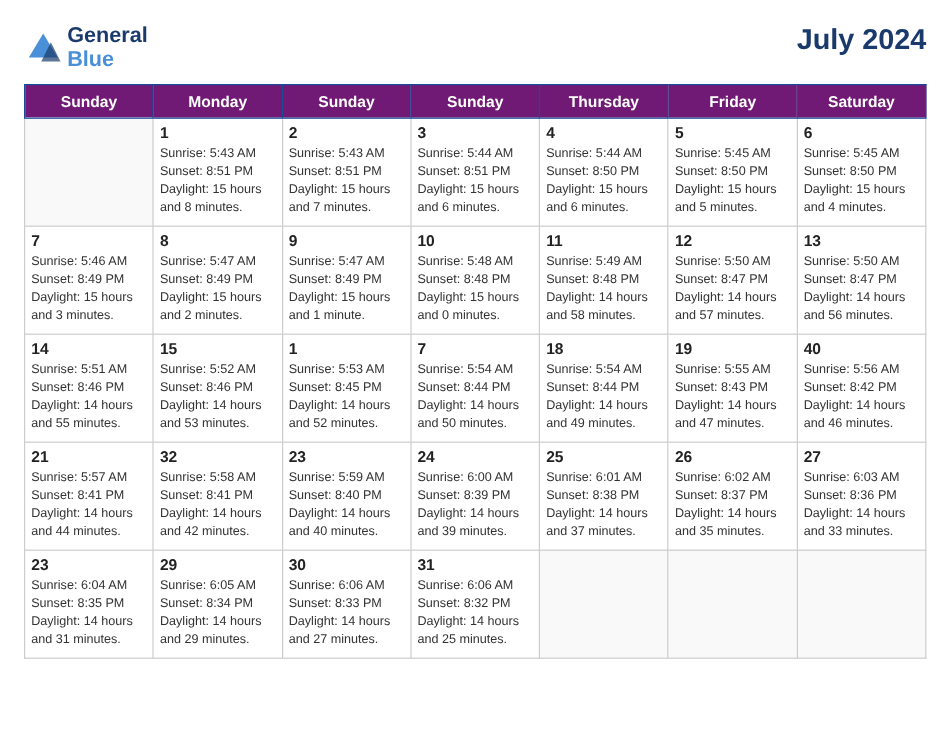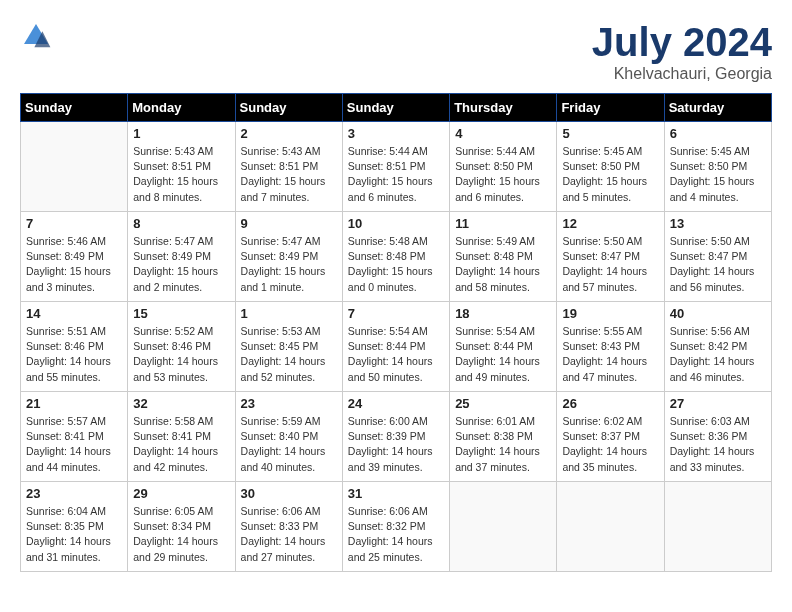--- a/index.html
+++ b/index.html
@@ -31,38 +31,38 @@
       color: #4a90d9;
     }
     .logo-icon {
       width: 32px;
       height: 32px;
     }
     .title-block {
       text-align: right;
     }
     .month-title {
-      font-size: 40px;
+      font-size: 24px;
       font-weight: bold;
       color: #1a3a6b;
     }
     .location {
       font-size: 16px;
       color: #555;
     }
     .calendar {
       width: 100%;
       border-collapse: collapse;
       font-size: 11px;
     }
     .calendar thead th {
-      background: #000000;
+      background: #701a75;
       color: #fff;
       padding: 6px 4px;
-      text-align: left;
+      text-align: center;
       font-size: 13px;
       font-weight: bold;
       border: 1px solid #1a4a9a;
     }
     .calendar tbody td {
       border: 1px solid #ccc;
       vertical-align: top;
       padding: 4px 5px;
       width: calc(100% / 7);
       height: 90px;
@@ -85,24 +85,27 @@
   </style>
 </head>
 <body>
 
 <div class="header">
   <div class="logo">
     <svg class="logo-icon" viewBox="0 0 40 40">
       <polygon points="20,5 35,30 5,30" fill="#4a90d9"></polygon>
       <polygon points="28,14 38,34 18,34" fill="#1a3a6b" opacity="0.7"></polygon>
     </svg>
+    <div class="logo-text">
+      <div>General</div>
+      <div><span>Blue</span></div>
+    </div>
   </div>
   <div class="title-block">
     <div class="month-title">July 2024</div>
-    <div class="location">Khelvachauri, Georgia</div>
   </div>
 </div>
 
 <table class="calendar">
   <thead>
     <tr id="header-row">
         <th>Sunday</th>
         <th>Monday</th>
         <th>Sunday</th>
         <th>Sunday</th>

